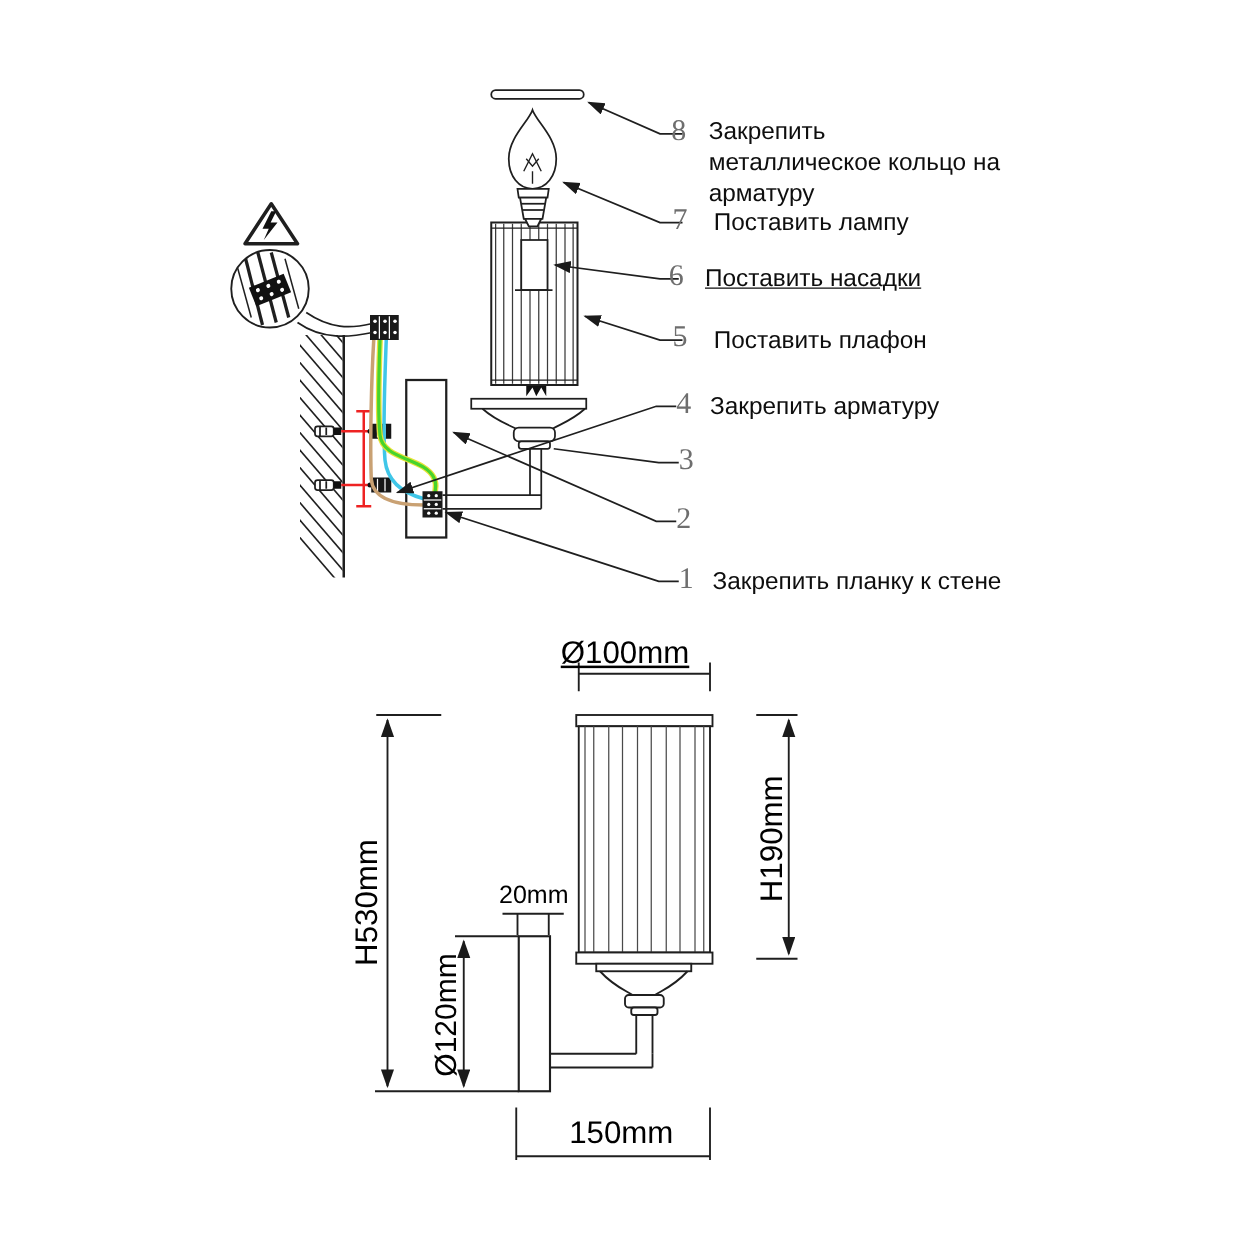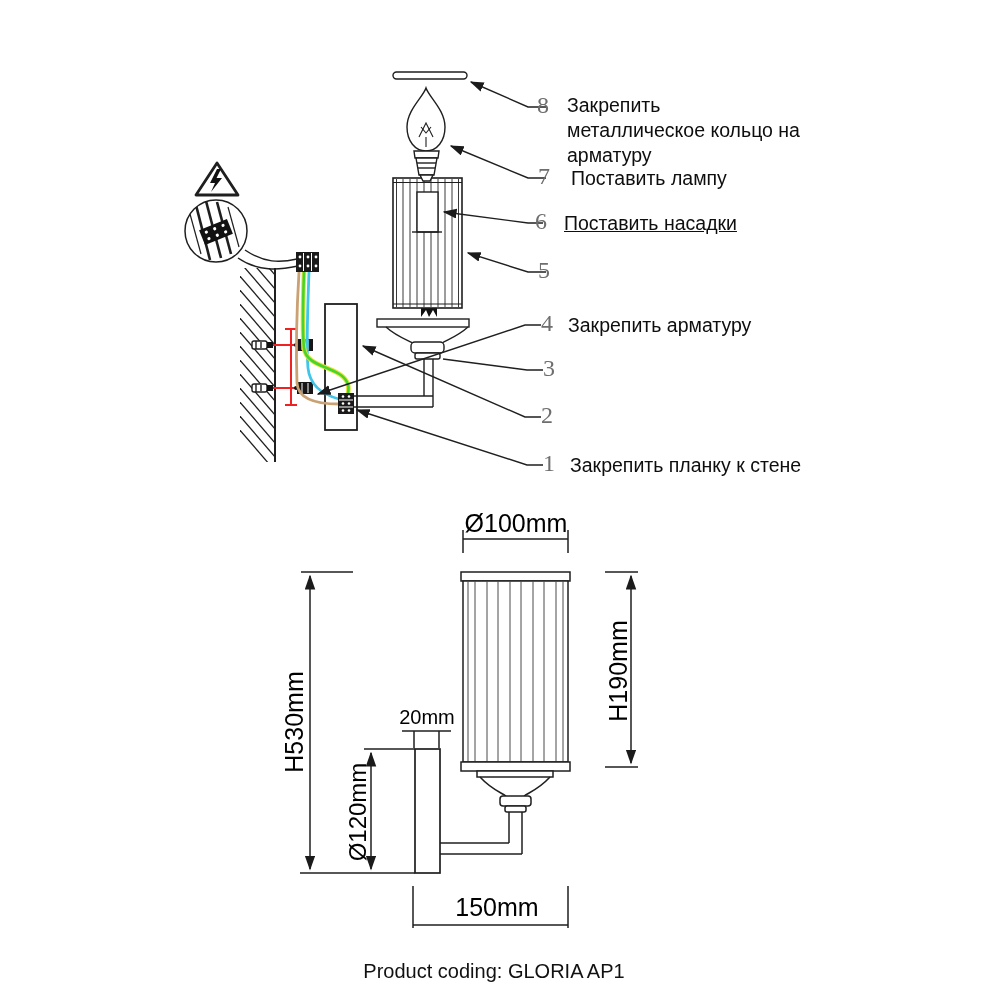--- a/index.html
+++ b/index.html
@@ -296,24 +296,24 @@
   <div class="step-num" style="left:535px;top:208px;">6</div>
   <div class="step-num" style="left:538px;top:257px;">5</div>
   <div class="step-num" style="left:541px;top:310px;">4</div>
   <div class="step-num" style="left:543px;top:355px;">3</div>
   <div class="step-num" style="left:541px;top:402px;">2</div>
   <div class="step-num" style="left:543px;top:450px;">1</div>
 
   <div class="step-label" style="left:567px;top:93px;width:234px;">Закрепить металлическое кольцо на арматуру</div>
   <div class="step-label" style="left:571px;top:166px;">Поставить лампу</div>
   <div class="step-label" style="left:564px;top:211px;text-decoration:underline;">Поставить насадки</div>
+  <div class="step-label" style="left:571px;top:260px;">Поставить плафон</div>
   <div class="step-label" style="left:568px;top:313px;">Закрепить арматуру</div>
   <div class="step-label" style="left:570px;top:453px;">Закрепить планку к стене</div>
 
-  <div class="dim ctext" style="left:516px;top:523px;">Ø100mm</div>
+  <div class="dim ctext" style="left:500px;top:523px;text-decoration:underline;">Ø100mm</div>
   <div class="dim vtext" style="left:618px;top:671px;">H190mm</div>
   <div class="dim vtext" style="left:294px;top:722px;">H530mm</div>
   <div class="dim ctext" style="left:427px;top:717px;font-size:20px;">20mm</div>
   <div class="dim vtext" style="left:358px;top:812px;font-size:24px;">Ø120mm</div>
   <div class="dim ctext" style="left:497px;top:907px;">150mm</div>
 
-  <div class="footer" style="left:494px;top:971px;">Product coding: GLORIA AP1</div>
 </div>
 
 </body></html>

